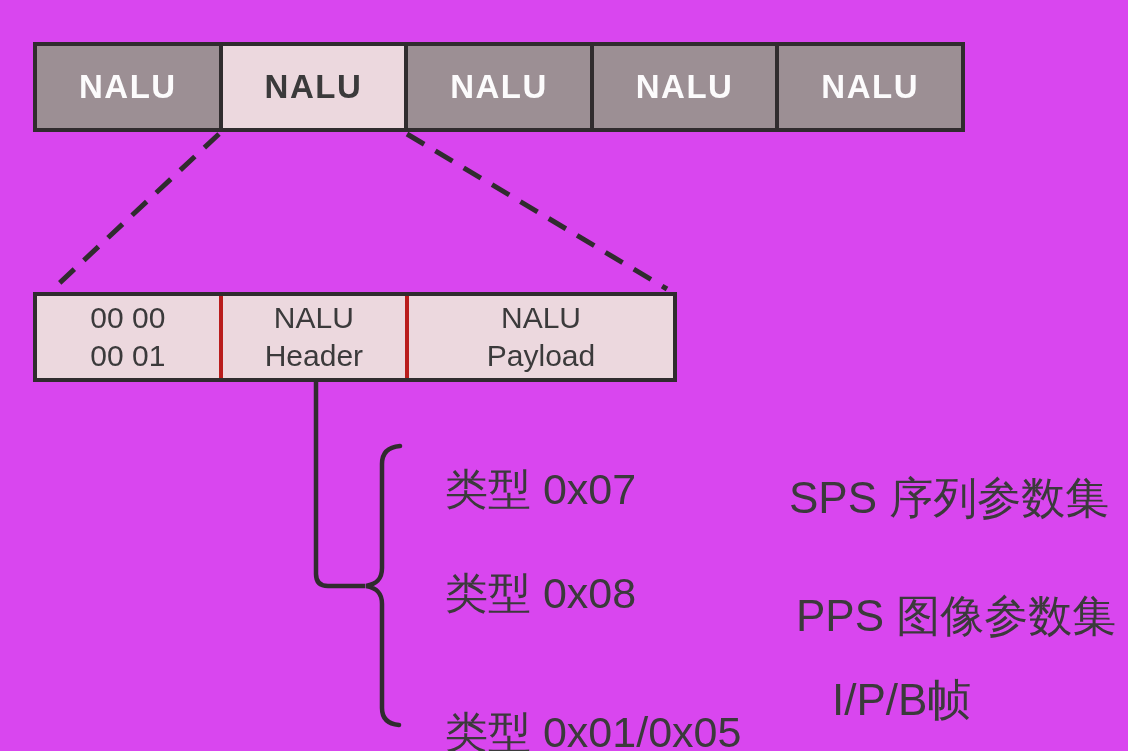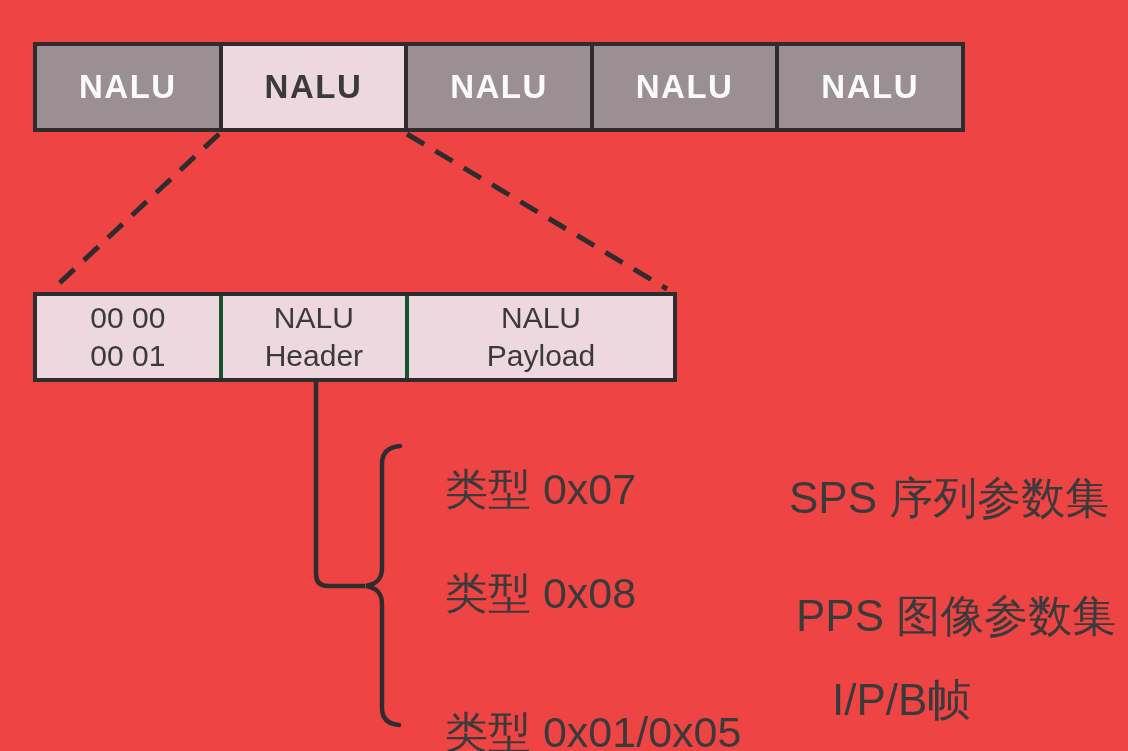--- a/index.html
+++ b/index.html
@@ -5,21 +5,21 @@
   html, body {
     margin: 0;
     padding: 0;
     background: #ffffff;
     font-family: "Liberation Sans", "DejaVu Sans", sans-serif;
   }
   .canvas {
     position: relative;
     width: 1128px;
     height: 751px;
-    background: #ef4444;
+    background: #d946ef;
     overflow: hidden;
   }
 
   
   .stream-row {
     position: absolute;
     left: 33px;
     top: 42px;
     width: 932px;
     height: 90px;
@@ -63,21 +63,21 @@
     top: 292px;
     width: 644px;
     height: 90px;
     box-sizing: border-box;
     border: 4px solid #302c2e;
     display: flex;
     background: #ecd8de;
   }
   .detail-cell {
     box-sizing: border-box;
-    border-right: 4px solid #14532d;
+    border-right: 4px solid #b91c1c;
     color: #3b3a3b;
     display: flex;
     flex-direction: column;
     align-items: center;
     justify-content: center;
     font-size: 30px;
     line-height: 38px;
     text-align: center;
   }
   .detail-cell:last-child { border-right: none; }

